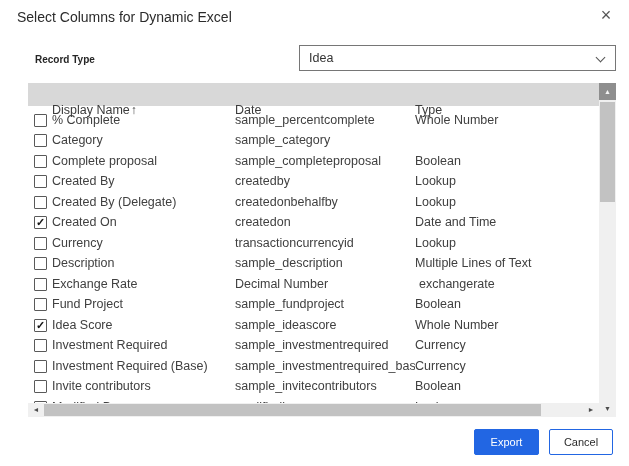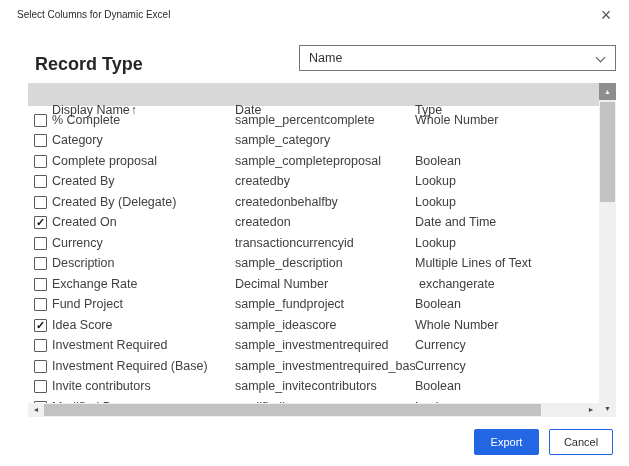--- a/index.html
+++ b/index.html
@@ -1,23 +1,23 @@
 <!DOCTYPE html>
 <html style="--primary: #2266E3;"><head>
 <meta charset="utf-8">
 <style>
   html,body{margin:0;padding:0;background:#fff;}
   .dialog{
     position:relative;width:629px;height:466px;background:#fff;overflow:hidden;
     font-family:"Liberation Sans", sans-serif;color:#333;box-sizing:border-box;
   }
-  .title{position:absolute;left:17px;top:9px;font-size:10px;color:#2b2b2b;}
+  .title{position:absolute;left:17px;top:9px;font-size:14px;color:#2b2b2b;}
   .close-btn{position:absolute;right:12px;top:4px;width:22px;height:22px;line-height:22px;
     text-align:center;font-size:18px;color:#555;cursor:pointer;}
-  .record-label{position:absolute;left:35px;top:54px;font-size:18px;font-weight:600;color:#262626;}
+  .record-label{position:absolute;left:35px;top:54px;font-size:10px;font-weight:600;color:#262626;}
   .record-select{
     position:absolute;left:299px;top:45px;width:317px;height:26px;box-sizing:border-box;
     border:1px solid #767676;background:#fff;display:flex;align-items:center;
     padding:0 24px 0 9px;font-size:12.5px;color:#333;cursor:pointer;
   }
   .chevron{position:absolute;right:11px;top:8px;width:6px;height:6px;
     border-right:1.4px solid #555;border-bottom:1.4px solid #555;transform:rotate(45deg);}
   
   .tablewrap{position:absolute;left:28px;top:83px;width:588px;height:334px;background:#fff;}
   .thead{position:absolute;left:0;right:17px;top:0;height:23px;background:#d8d8d8;}
@@ -57,21 +57,21 @@
 </head>
 <body>
 
 <div class="dialog">
 
   <div class="title">Select Columns for Dynamic Excel</div>
   <div class="close-btn">×</div>
 
   <div class="record-label">Record Type</div>
   <div class="record-select">
-    <span>Name</span>
+    <span>Idea</span>
     <span class="chevron"></span>
   </div>
 
   <div class="tablewrap">
     <div class="thead">
       <div class="hcell h-display">
         <span>Display Name</span><span class="sort-arrow">↑</span>
       </div>
       <div class="hcell h-name">Date</div>
       <div class="hcell h-type">Type</div>

